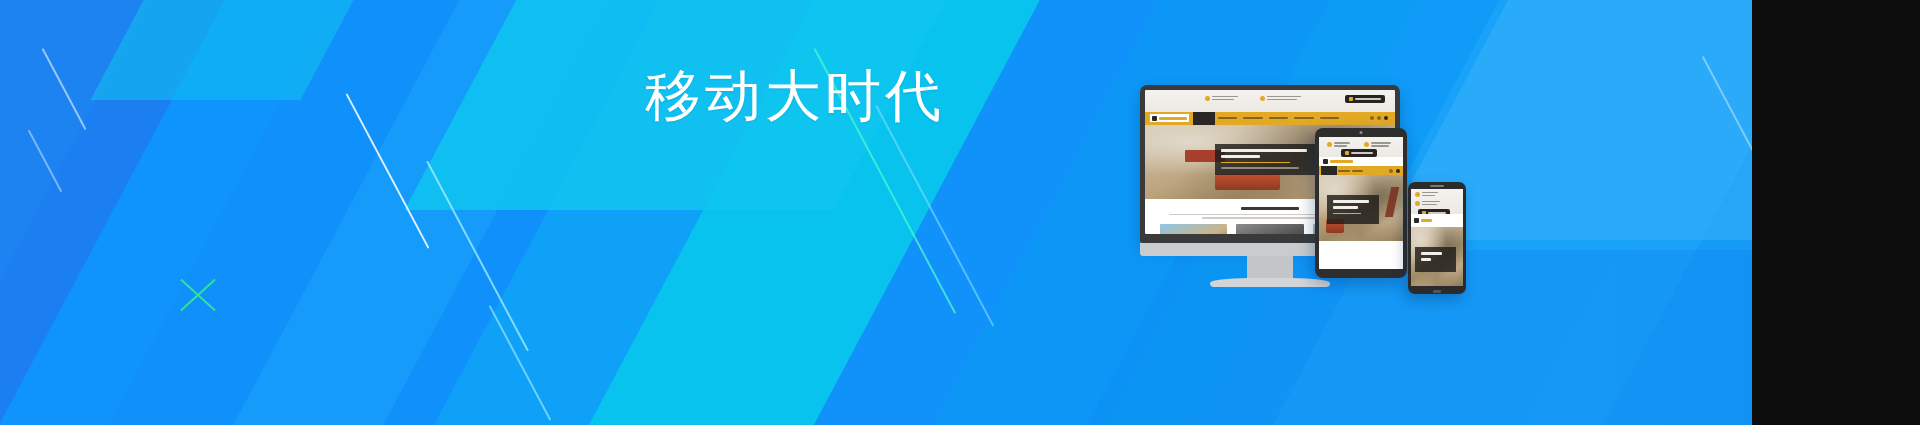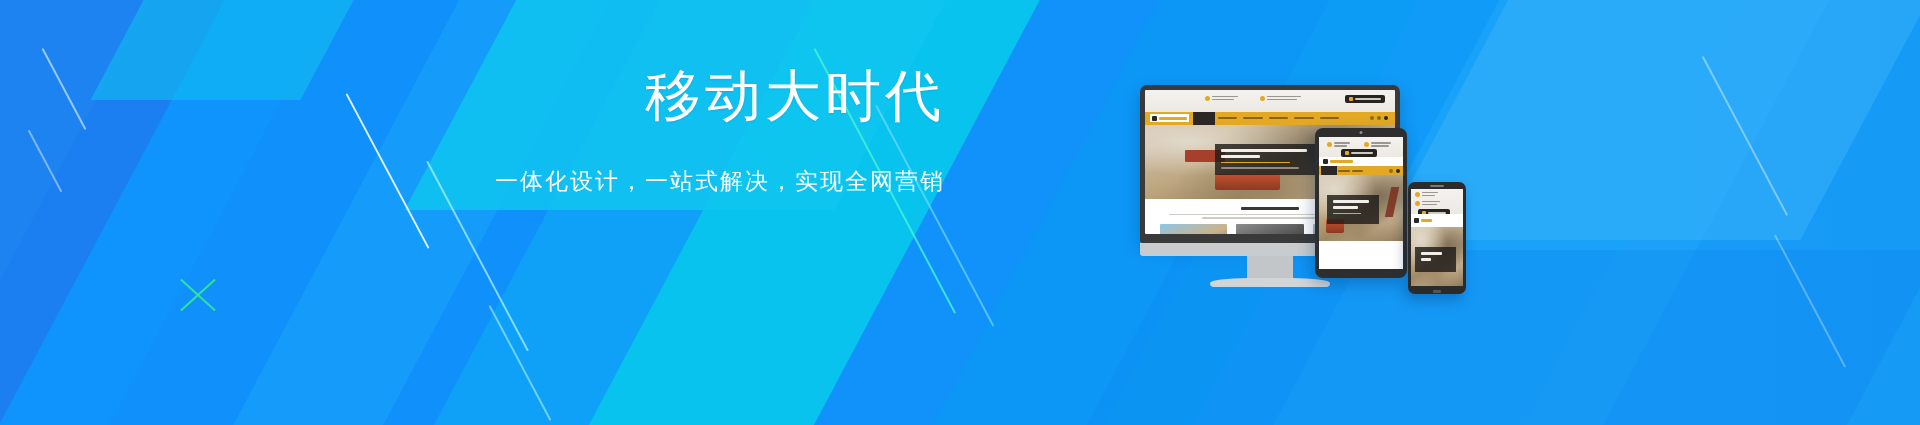--- a/index.html
+++ b/index.html
@@ -6,21 +6,21 @@
     margin: 0;
     padding: 0;
     background: #0c0c0c;
   }
   body {
     font-family: "Liberation Sans", "DejaVu Sans", sans-serif;
   }
 
   .banner {
     position: relative;
-    width: 1920px;
+    width: 1752px;
     height: 425px;
     overflow: hidden;
     background: #1594f5;
   }
 
   
   .bg-base {
     position: absolute;
     inset: 0;
     background: linear-gradient(90deg, #0f8dfa 0%, #1597f7 38%, #1b9df9 62%, #159af6 100%);
@@ -372,21 +372,20 @@
   <div class="line ln-h"></div>
   <div class="line ln-i"></div>
 
   <div class="x-mark">
       <i></i>
       <i></i>
     </div>
 
   <div class="copy">
     <div class="headline-1">移动大时代</div>
-    <div class="subline">一体化设计，一站式解决，实现全网营销</div>
   </div>
 
   <div class="devices">
 
     <div class="monitor">
       <div class="monitor-bezel">
         <div class="monitor-screen">
           <div class="site">
 
             <div class="site-topbar">

